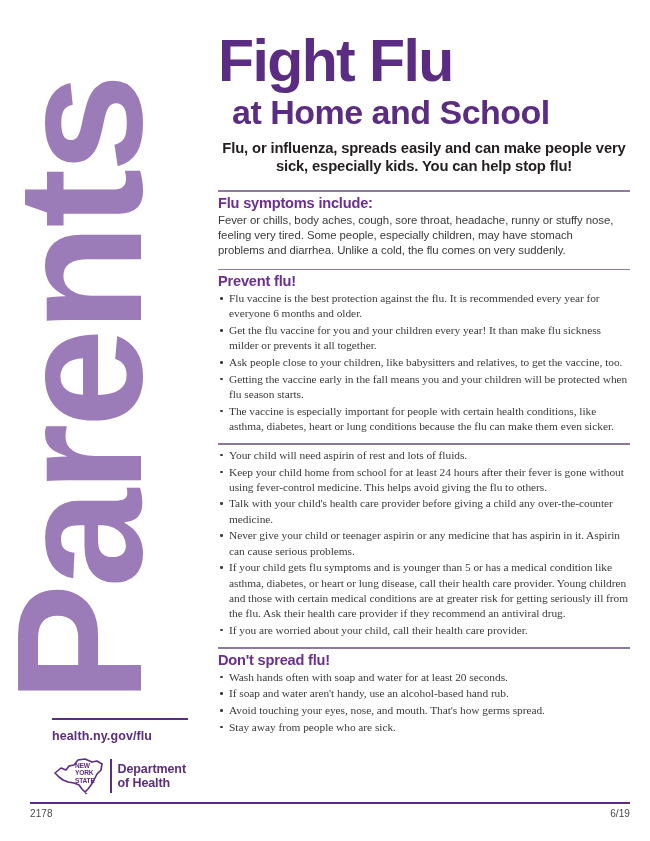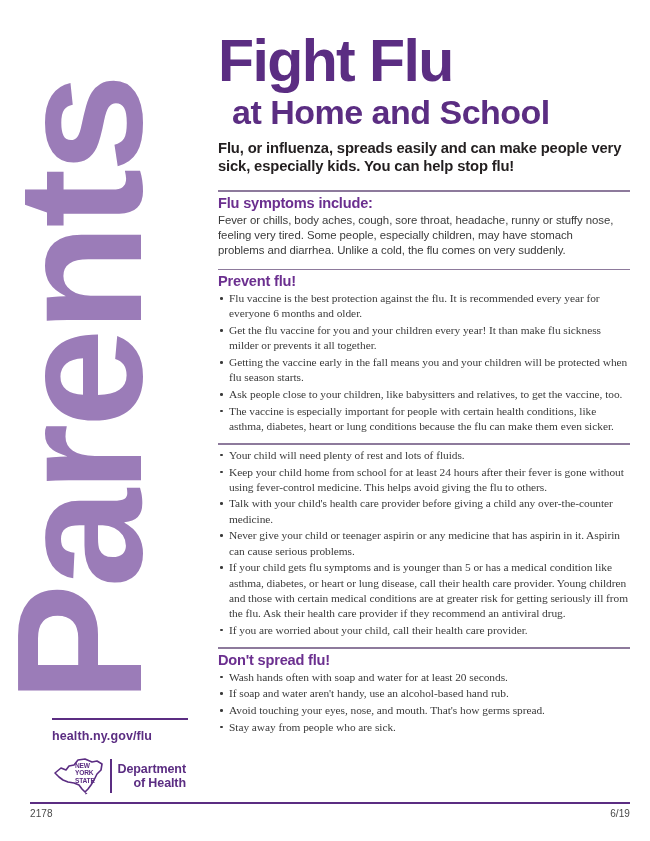--- a/index.html
+++ b/index.html
@@ -91,21 +91,20 @@
     background: #5b2d82;
     margin: 0 6px 0 2px;
     flex: 0 0 auto;
   }
   .doh-words {
     font-size: 12.5px;
     font-weight: bold;
     color: #5b2d82;
     line-height: 1.14;
     letter-spacing: -0.1px;
-    text-align: right;
   }
 
   
   .content {
     position: absolute;
     left: 218px;
     top: 33px;
     width: 412px;
   }
 
@@ -125,20 +124,21 @@
     letter-spacing: -0.5px;
     margin: 0 0 9px 14px;
   }
   .lede {
     font-size: 14.8px;
     font-weight: bold;
     color: #231f20;
     line-height: 1.27;
     letter-spacing: -0.15px;
     margin: 0 0 14px 0;
+    text-align: center;
   }
 
   .section { margin-bottom: 2px; }
   .section-rule {
     width: 100%;
     height: 1.6px;
     background: #8d7a9c;
     margin-bottom: 3px;
   }
   .section-heading {
@@ -246,29 +246,29 @@
           <div class="section-rule"></div>
           <div class="section-heading">Flu symptoms include:</div>
           <p class="section-para">Fever or chills, body aches, cough, sore throat, headache, runny or stuffy nose, feeling very tired. Some people, especially children, may have stomach problems and diarrhea. Unlike a cold, the flu comes on very suddenly.</p>
         </div>
         <div class="section">
           <div class="section-rule"></div>
           <div class="section-heading">Prevent flu!</div>
           <ul class="bullets">
             <li>Flu vaccine is the best protection against the flu. It is recommended every year for everyone 6 months and older.</li>
             <li>Get the flu vaccine for you and your children every year! It than make flu sickness milder or prevents it all together.</li>
+            <li>Ask people close to your children, like babysitters and relatives, to get the vaccine, too.</li>
             <li>Getting the vaccine early in the fall means you and your children will be protected when flu season starts.</li>
-            <li>Ask people close to your children, like babysitters and relatives, to get the vaccine, too.</li>
             <li>The vaccine is especially important for people with certain health conditions, like asthma, diabetes, heart or lung conditions because the flu can make them even sicker.</li>
           </ul>
         </div>
         <div class="section">
           <div class="section-rule"></div>
           <ul class="bullets">
-            <li>Your child will need plenty of rest and lots of fluids.</li>
+            <li>Your child will need aspirin of rest and lots of fluids.</li>
             <li>Keep your child home from school for at least 24 hours after their fever is gone without using fever-control medicine. This helps avoid giving the flu to others.</li>
             <li>Talk with your child's health care provider before giving a child any over-the-counter medicine.</li>
             <li>Never give your child or teenager aspirin or any medicine that has aspirin in it. Aspirin can cause serious problems.</li>
             <li>If your child gets flu symptoms and is younger than 5 or has a medical condition like asthma, diabetes, or heart or lung disease, call their health care provider. Young children and those with certain medical conditions are at greater risk for getting seriously ill from the flu. Ask their health care provider if they recommend an antiviral drug.</li>
             <li>If you are worried about your child, call their health care provider.</li>
           </ul>
         </div>
         <div class="section">
           <div class="section-rule"></div>
           <div class="section-heading">Don't spread flu!</div>

